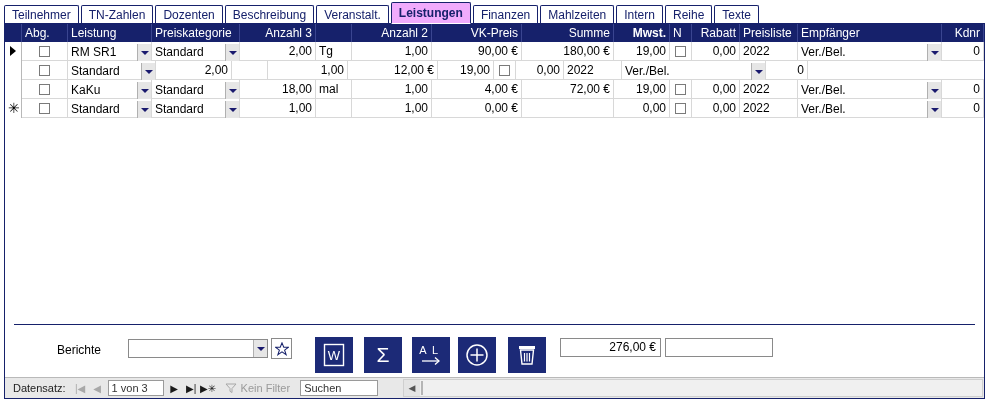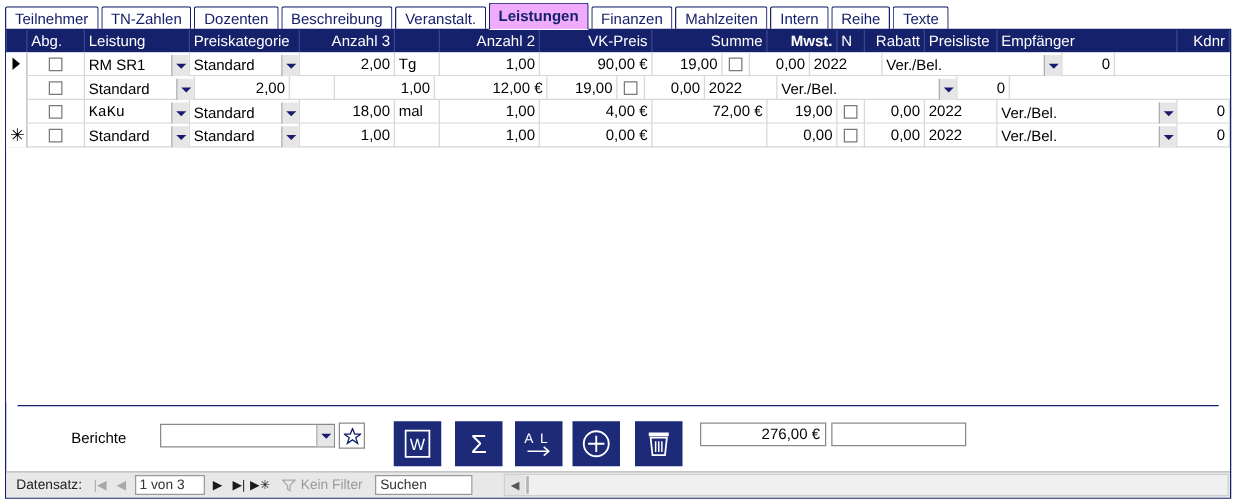--- a/index.html
+++ b/index.html
@@ -425,20 +425,21 @@
           <span class="combobtn"></span>
         </div>
         <div class="cell combocell" style="width:88px;flex:0 0 88px;">
           <span class="txt">Standard</span>
           <span class="combobtn"></span>
         </div>
         <div class="cell right" style="width:76px;flex:0 0 76px;">2,00</div>
         <div class="cell" style="width:36px;flex:0 0 36px;">Tg</div>
         <div class="cell right" style="width:80px;flex:0 0 80px;">1,00</div>
         <div class="cell right" style="width:90px;flex:0 0 90px;">90,00 €</div>
+        <div class="cell right" style="width:92px;flex:0 0 92px;">180,00 €</div>
         <div class="cell right" style="width:56px;flex:0 0 56px;">19,00</div>
         <div class="cell chkcell" style="width:22px;flex:0 0 22px;">
             <span class="chk"></span>
           </div>
         <div class="cell right" style="width:48px;flex:0 0 48px;">0,00</div>
         <div class="cell" style="width:58px;flex:0 0 58px;">2022</div>
         <div class="cell combocell" style="width:144px;flex:0 0 144px;">
           <span class="txt">Ver./Bel.</span>
           <span class="combobtn"></span>
         </div>
@@ -471,21 +472,21 @@
         </div>
         <div class="cell right" style="width:42px;flex:0 0 42px;">0</div>
 
       </div>
 
       <div class="row">
         <div class="selcell"></div>
         <div class="cell chkcell" style="width:46px;flex:0 0 46px;">
             <span class="chk"></span>
           </div>
-        <div class="cell combocell" style="width:84px;flex:0 0 84px;font-family:Liberation Mono, monospace;">
+        <div class="cell combocell" style="width:84px;flex:0 0 84px;">
           <span class="txt">KaKu</span>
           <span class="combobtn"></span>
         </div>
         <div class="cell combocell" style="width:88px;flex:0 0 88px;">
           <span class="txt">Standard</span>
           <span class="combobtn"></span>
         </div>
         <div class="cell right" style="width:76px;flex:0 0 76px;">18,00</div>
         <div class="cell" style="width:36px;flex:0 0 36px;">mal</div>
         <div class="cell right" style="width:80px;flex:0 0 80px;">1,00</div>

